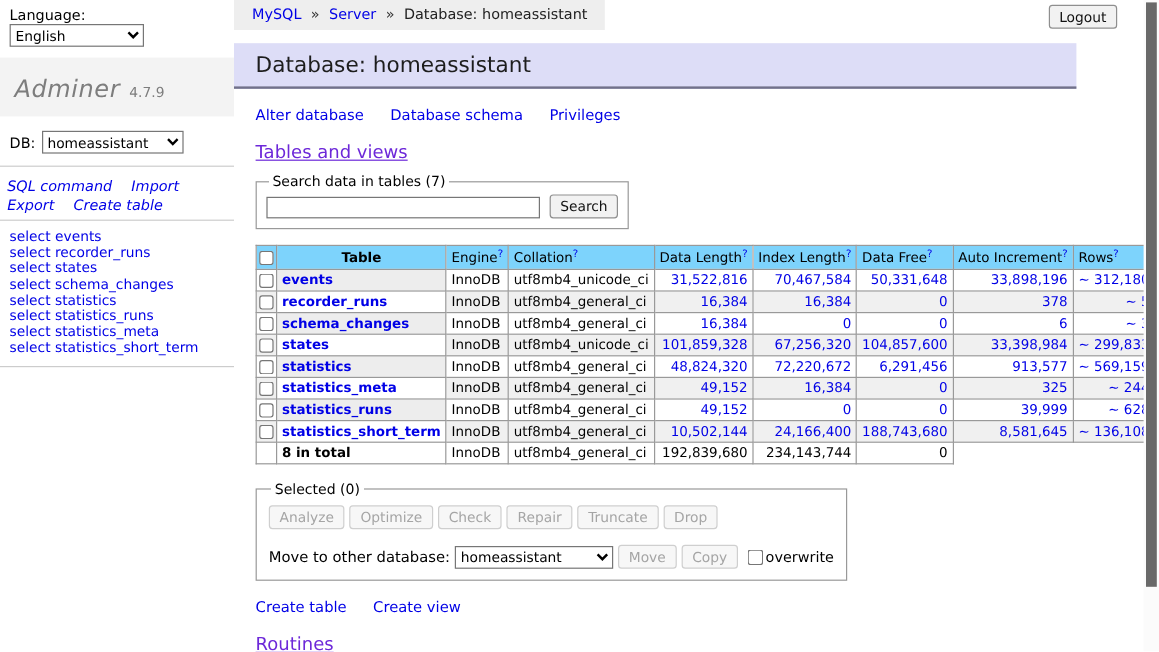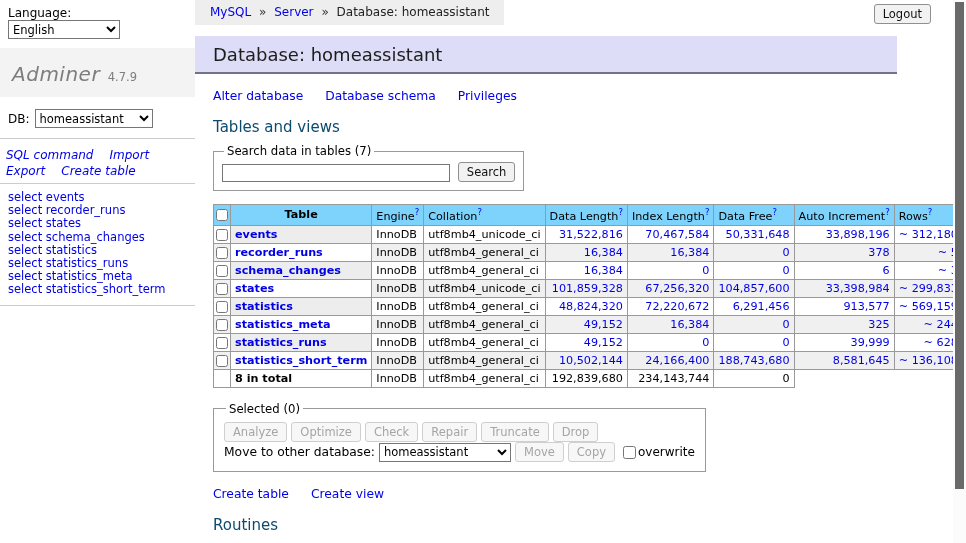--- a/index.html
+++ b/index.html
@@ -33,21 +33,21 @@
   .logout-btn { position:absolute; top:4px; right:22px; }
   button { font-family:inherit; font-size:11.5px; color:#111; background:#f2f2f2;
     border:1px solid #8f8f8f; border-radius:3px; padding:2px 8px; cursor:pointer; }
   button:disabled { color:#a5a5a5; border-color:#cfcfcf; background:#f7f7f7; cursor:default; }
 
   h2.page-title { background:#ddddf7; border-bottom:2px solid #71718a; margin:11px 56px 0 0;
     padding:8px 18px 7px; font-size:18px; font-weight:normal; color:#1d1d1d; }
   .content { padding-left:18px; }
   .links-row { margin:15px 0 0; }
   .links-row a { margin-right:22px; font-size:12.3px; }
-  h3.section-heading { font-size:15px; font-weight:normal; color:#0c4a6e; margin:15px 0 0; }
+  h3.section-heading { font-size:15px; font-weight:normal; color:#6d28d9; margin:15px 0 0;text-decoration:underline; }
 
   fieldset { display:inline-block; border:1px solid #999; padding:4px 8px 8px; margin-top:8px; }
   legend { font-size:11.7px; padding:0 3px; margin-left:2px; }
   .search-fieldset input[type=text] { width:228px; height:18px; border:1px solid #767676;
     font-family:inherit; font-size:11.5px; padding:1px 3px; margin-right:4px; vertical-align:middle; }
 
   
   table.db-tables { border-collapse:collapse; margin-top:13px; table-layout:fixed; font-size:11.2px; }
   .db-tables th, .db-tables td { border:1px solid #999; padding:2px 4px; height:18px;
     overflow:hidden; white-space:nowrap; font-weight:normal; text-align:left; }
@@ -60,21 +60,21 @@
   .db-tables tbody tr:nth-of-type(odd) th.c-name { background:#ededed; }
   .db-tables td.c-check, .db-tables th.c-check { text-align:center; padding:0 2px; }
   .db-tables input[type=checkbox] { width:12px; height:12px; vertical-align:middle; margin:0; }
   .db-tables tr.total-row th.c-name { background:#fff !important; font-weight:bold; }
   .db-tables tr.total-row td { background:#fff !important; color:#000; }
   .db-tables tr.total-row td.empty-tail { border:none; background:#fff !important; }
 
   
   .selected-fieldset { margin-top:14px; padding:6px 10px 9px; }
   .selected-fieldset .btn-row button { margin-right:4px; }
-  .move-row { margin-top:0; font-size:12.3px; }
+  .move-row { margin-top:13px; font-size:12.3px; }
   .move-row select { width:132px; margin:0 4px; vertical-align:middle; }
   .move-row button { margin-right:4px; }
   .move-row label { font-size:12px; }
   .move-row input[type=checkbox] { vertical-align:middle; margin:0 2px 0 4px; }
 
   
   .scrollbar { position:absolute; right:0; top:0; width:13px; height:543px; background:#fbfbfb; }
   .scrollbar .thumb { position:absolute; left:2px; top:2px; width:9px; height:487px; background:#696969; }
 </style>
 </head>

